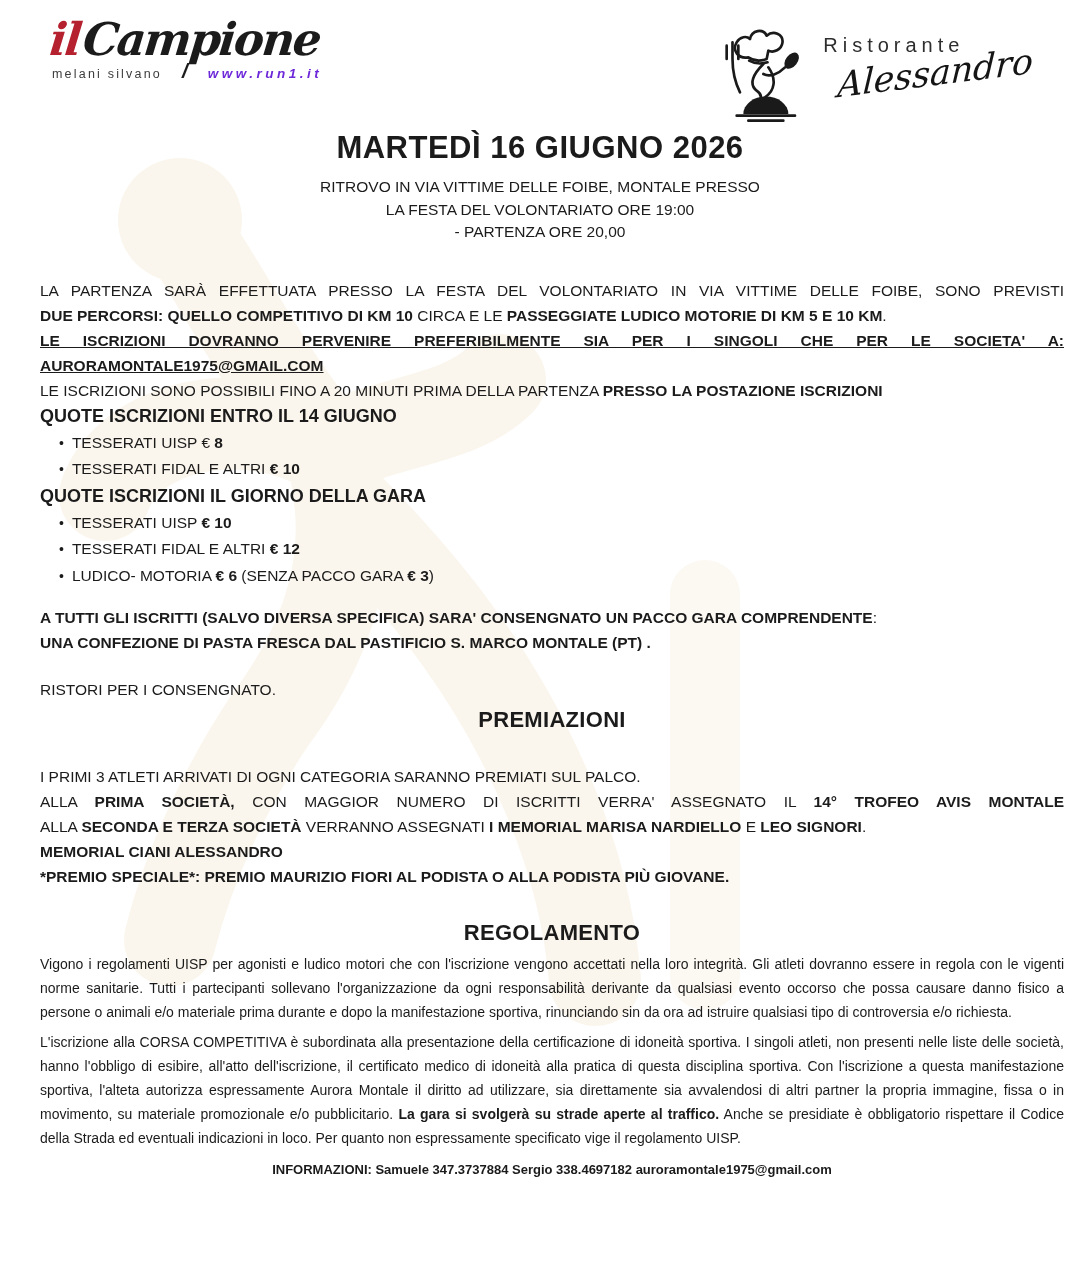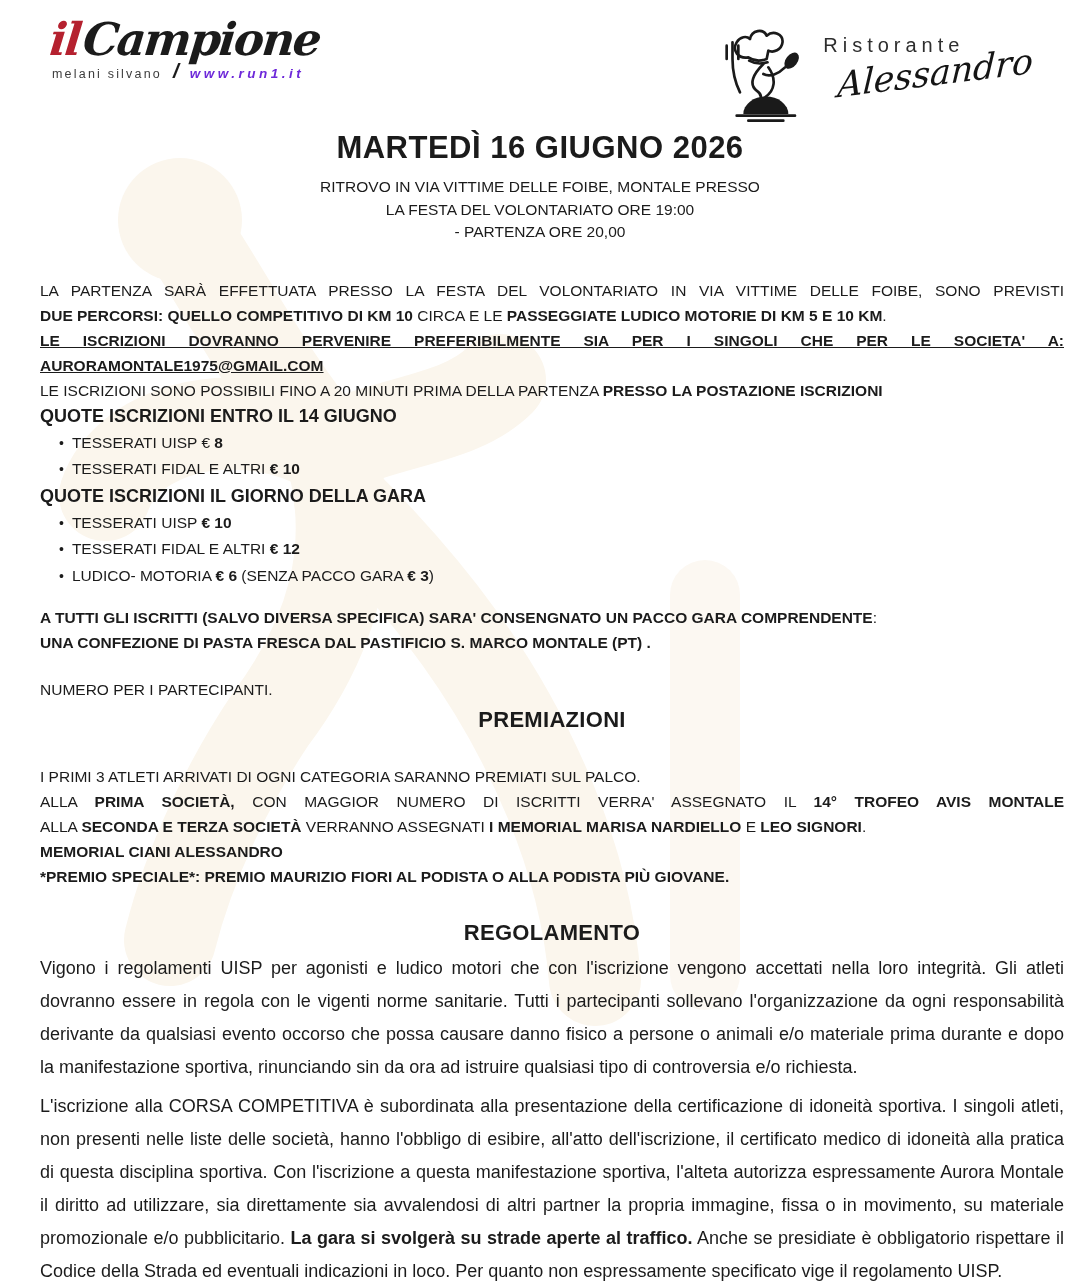--- a/index.html
+++ b/index.html
@@ -11,21 +11,21 @@
   .watermark{position:absolute;z-index:0;pointer-events:none;}
   .page{position:relative;z-index:1;}
 
   
   .header{display:flex;justify-content:space-between;align-items:flex-start;
     padding:16px 46px 0 50px;height:116px;box-sizing:border-box;}
   .run1{display:flex;flex-direction:column;}
   .run1-main{font-family:"DejaVu Serif",serif;font-style:italic;font-weight:bold;
     font-size:45px;line-height:48px;letter-spacing:-2px;transform:skewX(-6deg);}
   .run1-main .il{color:#b5212f;margin-right:3px;}
-  .run1-sub{display:flex;align-items:baseline;gap:11px;margin-top:0px;margin-left:2px;}
+  .run1-sub{display:flex;align-items:baseline;gap:20px;margin-top:0px;margin-left:2px;}
   .run1-tag{font-size:12.5px;letter-spacing:2.2px;color:#3c3c3c;}
   .run1-slash{font-size:21px;font-weight:bold;font-style:italic;line-height:14px;}
   .run1-url{font-size:13.5px;font-weight:bold;font-style:italic;color:#6d28d9;letter-spacing:3.5px;}
 
   .rist{display:flex;align-items:flex-start;gap:8px;margin-top:2px;}
   .rist-text{display:flex;flex-direction:column;margin-top:16px;}
   .rist-name{font-size:20px;letter-spacing:5px;color:#2e2e2e;font-weight:400;}
   .rist-script{font-family:"DejaVu Serif",serif;font-style:italic;font-size:35px;color:#151515;
     transform:rotate(-7deg) skewX(-10deg);margin-top:-4px;margin-left:14px;}
 
@@ -43,21 +43,21 @@
   ul.q{list-style:none;margin:0;padding:0 0 0 19px;}
   ul.q li{line-height:25.5px;}
   ul.q li::before{content:"•";margin-right:8px;font-size:14px;}
   .pacco{margin-top:17px;}
   .pacco .line{line-height:24.5px;}
   .ristori{margin-top:22px;line-height:25px;}
   .h2{font-size:22px;font-weight:bold;text-align:center;letter-spacing:.3px;}
   .prem-head{margin-top:5px;}
   .prem-lines{margin-top:31px;}
   .reg-head{margin-top:31px;}
-  .reg-par{margin:6px 0 0;text-align:justify;line-height:33px;font-size:18px;}
+  .reg-par{margin:6px 0 0;text-align:justify;line-height:24px;font-size:14px;}
   .footer{margin-top:12px;text-align:center;font-size:13px;font-weight:bold;}
 </style>
 </head>
 <body>
 
 <svg class="watermark" style="left:30px;top:120px;" width="720" height="950" viewBox="0 0 720 950">
   <g stroke="#fbf6ed" fill="none" stroke-width="92" stroke-linecap="round" stroke-linejoin="round">
     <path d="M160 120 C 200 180 240 260 300 330"></path>
     <path d="M300 330 C 250 300 170 290 110 330 C 90 345 80 360 75 375"></path>
     <path d="M300 330 C 360 300 430 300 470 260"></path>
@@ -139,21 +139,21 @@
       <li><span>TESSERATI UISP </span><span class="b">€ 10</span></li>
       <li><span>TESSERATI FIDAL E ALTRI </span><span class="b">€ 12</span></li>
       <li><span>LUDICO- MOTORIA </span><span class="b">€ 6</span><span> (SENZA PACCO GARA </span><span class="b">€ 3</span><span>)</span></li>
     </ul>
 
     <div class="pacco">
       <div class="line"><span class="b">A TUTTI GLI ISCRITTI (SALVO DIVERSA SPECIFICA) SARA' CONSENGNATO UN PACCO GARA COMPRENDENTE</span><span>:</span></div>
       <div class="line"><span class="b">UNA CONFEZIONE DI PASTA FRESCA DAL PASTIFICIO S. MARCO MONTALE (PT) .</span></div>
     </div>
 
-    <div class="ristori">NUMERO PER I PARTECIPANTI.</div>
+    <div class="ristori">RISTORI PER I CONSENGNATO.</div>
 
     <div class="h2 prem-head">PREMIAZIONI</div>
     <div class="prem-lines">
       <div class="line"><span>I PRIMI 3 ATLETI ARRIVATI DI OGNI CATEGORIA SARANNO PREMIATI SUL PALCO.</span></div>
       <div class="line stretch"><span>ALLA </span><span class="b">PRIMA SOCIETÀ,</span><span> CON MAGGIOR NUMERO DI ISCRITTI VERRA' ASSEGNATO IL </span><span class="b">14° TROFEO AVIS MONTALE</span></div>
       <div class="line"><span>ALLA </span><span class="b">SECONDA E TERZA SOCIETÀ</span><span> VERRANNO ASSEGNATI </span><span class="b">I MEMORIAL MARISA NARDIELLO</span><span> E </span><span class="b">LEO SIGNORI</span><span>.</span></div>
       <div class="line"><span class="b">MEMORIAL CIANI ALESSANDRO</span></div>
       <div class="line"><span class="b">*PREMIO SPECIALE*: PREMIO MAURIZIO FIORI AL PODISTA O ALLA PODISTA PIÙ GIOVANE.</span></div>
     </div>
 

